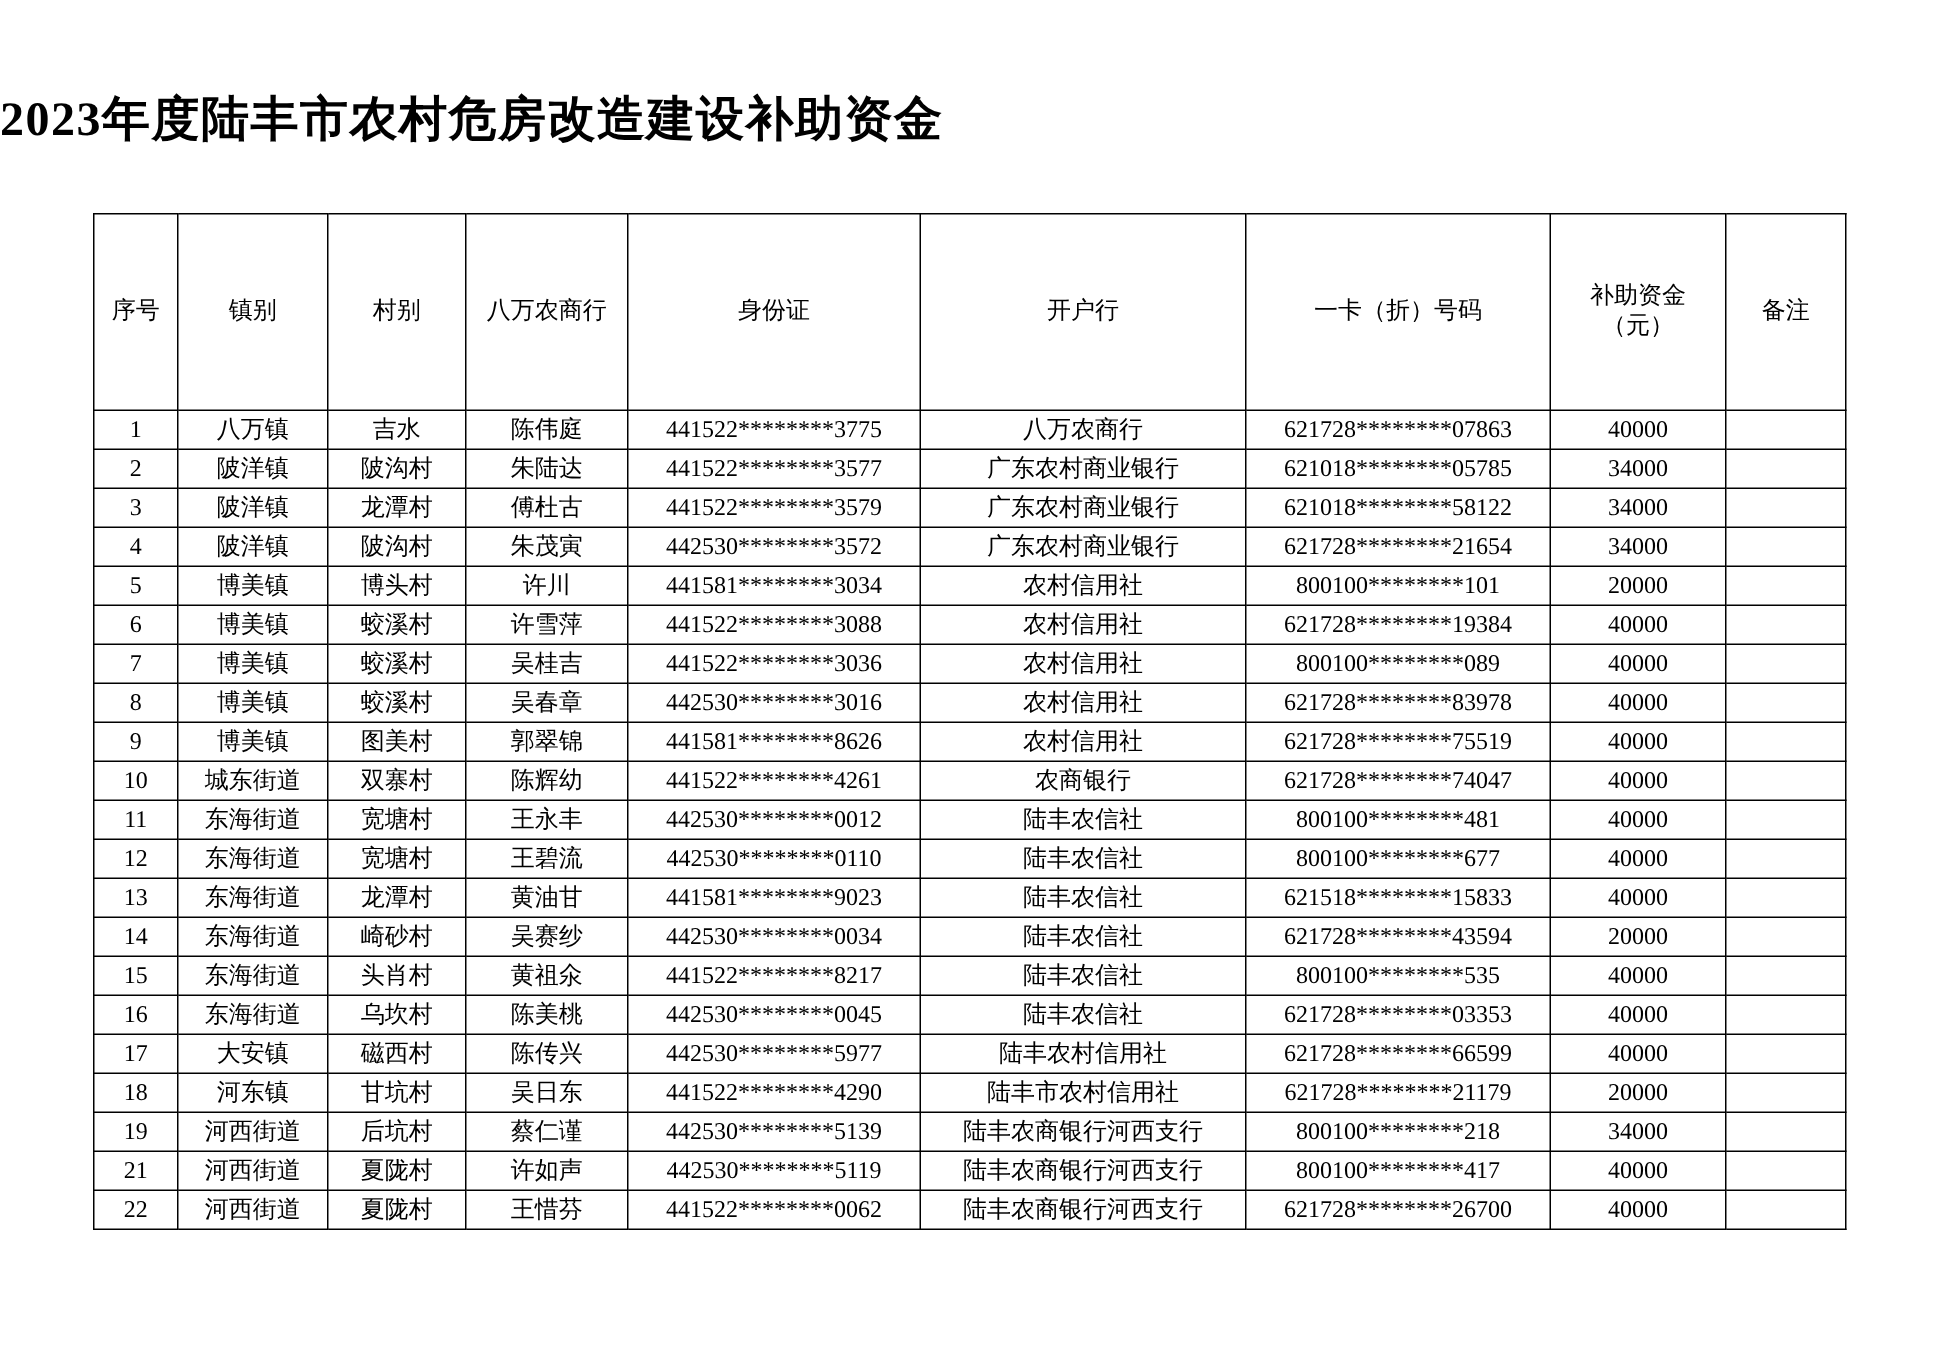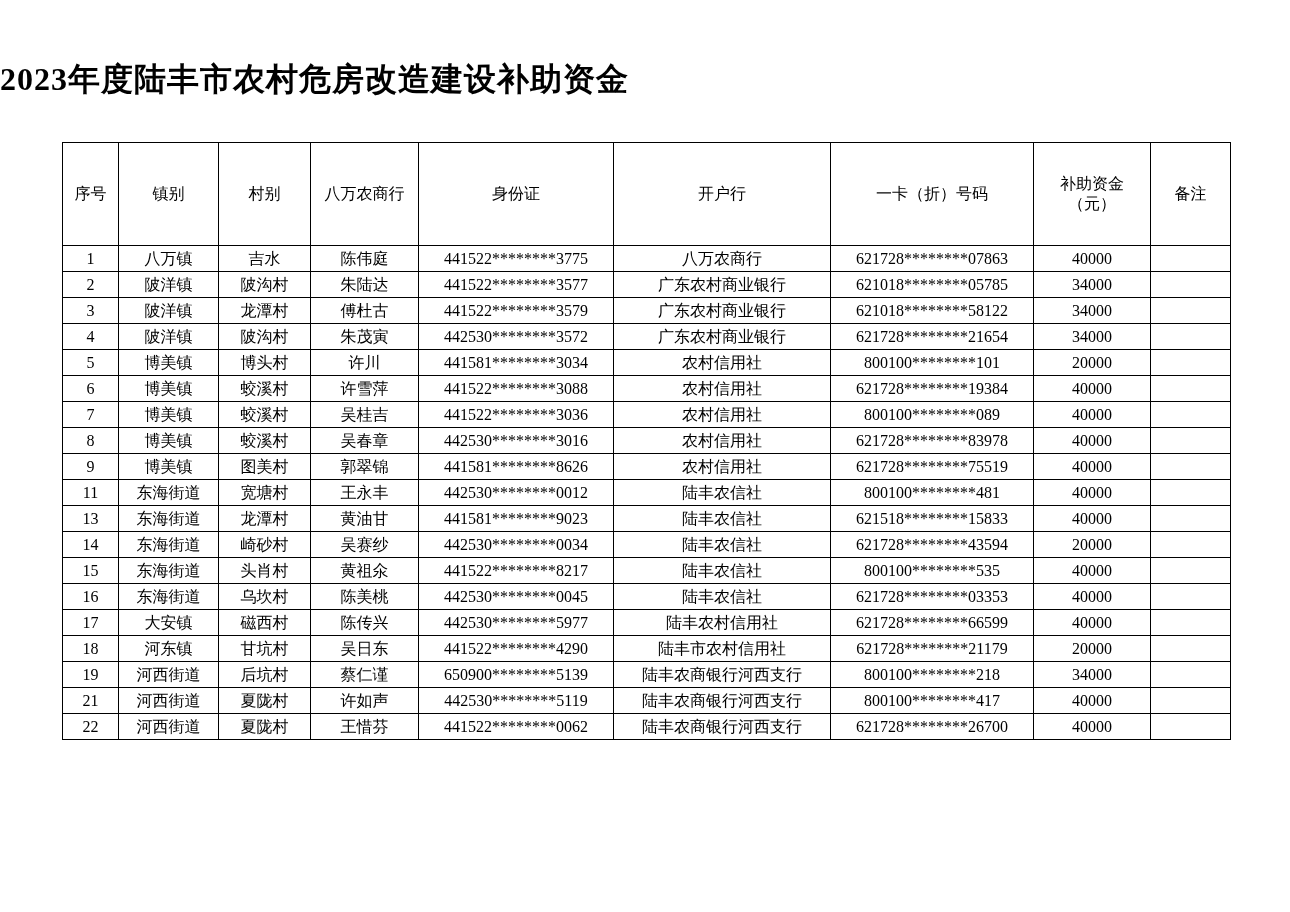--- a/index.html
+++ b/index.html
@@ -42,21 +42,21 @@
     text-align: center;
     vertical-align: middle;
     padding: 0;
     font-size: 16px;
     font-weight: normal;
     line-height: 1.25;
     overflow: hidden;
     white-space: nowrap;
   }
   table.subsidy-table thead tr {
-    height: 103px;
+    height: 131px;
   }
   table.subsidy-table tbody tr {
     height: 26px;
   }
   td.align-left {
     text-align: left;
     padding-left: 1px;
   }
   .subsidy-head-line {
     display: block;
@@ -191,27 +191,49 @@
           <td>博美镇</td>
           <td>图美村</td>
           <td>郭翠锦</td>
           <td>441581********8626</td>
           <td>农村信用社</td>
           <td>621728********75519</td>
           <td>40000</td>
           <td></td>
         </tr>
         <tr>
+          <td>10</td>
+          <td>城东街道</td>
+          <td>双寨村</td>
+          <td>陈辉幼</td>
+          <td>441522********4261</td>
+          <td>农商银行</td>
+          <td>621728********74047</td>
+          <td>40000</td>
+          <td></td>
+        </tr>
+        <tr>
           <td>11</td>
           <td>东海街道</td>
           <td>宽塘村</td>
           <td>王永丰</td>
           <td>442530********0012</td>
           <td>陆丰农信社</td>
           <td>800100********481</td>
+          <td>40000</td>
+          <td></td>
+        </tr>
+        <tr>
+          <td>12</td>
+          <td>东海街道</td>
+          <td>宽塘村</td>
+          <td>王碧流</td>
+          <td>442530********0110</td>
+          <td>陆丰农信社</td>
+          <td>800100********677</td>
           <td>40000</td>
           <td></td>
         </tr>
         <tr>
           <td>13</td>
           <td>东海街道</td>
           <td>龙潭村</td>
           <td>黄油甘</td>
           <td>441581********9023</td>
           <td>陆丰农信社</td>
@@ -272,21 +294,21 @@
           <td>陆丰市农村信用社</td>
           <td>621728********21179</td>
           <td>20000</td>
           <td></td>
         </tr>
         <tr>
           <td>19</td>
           <td>河西街道</td>
           <td>后坑村</td>
           <td>蔡仁谨</td>
-          <td>650900********5139</td>
+          <td>442530********5139</td>
           <td>陆丰农商银行河西支行</td>
           <td>800100********218</td>
           <td>34000</td>
           <td></td>
         </tr>
         <tr>
           <td>21</td>
           <td>河西街道</td>
           <td>夏陇村</td>
           <td>许如声</td>

